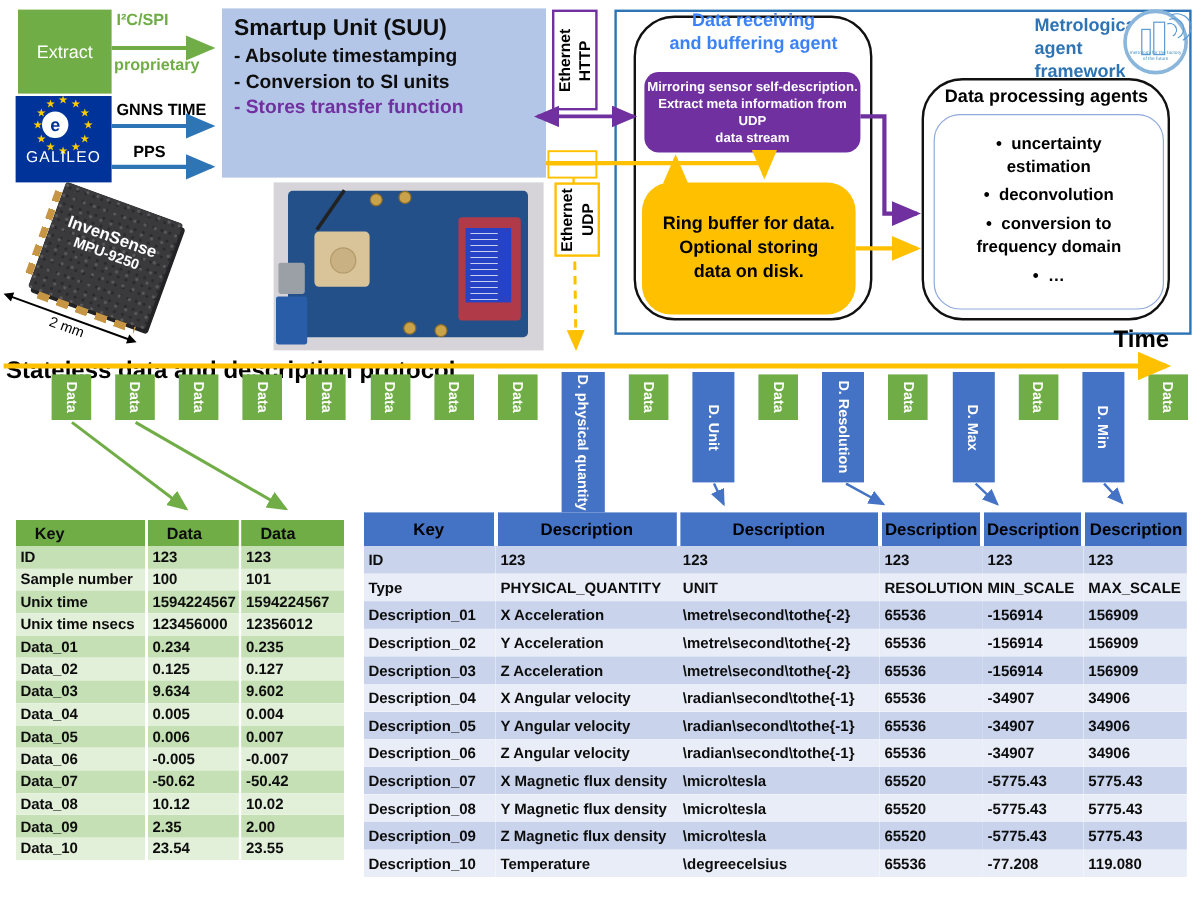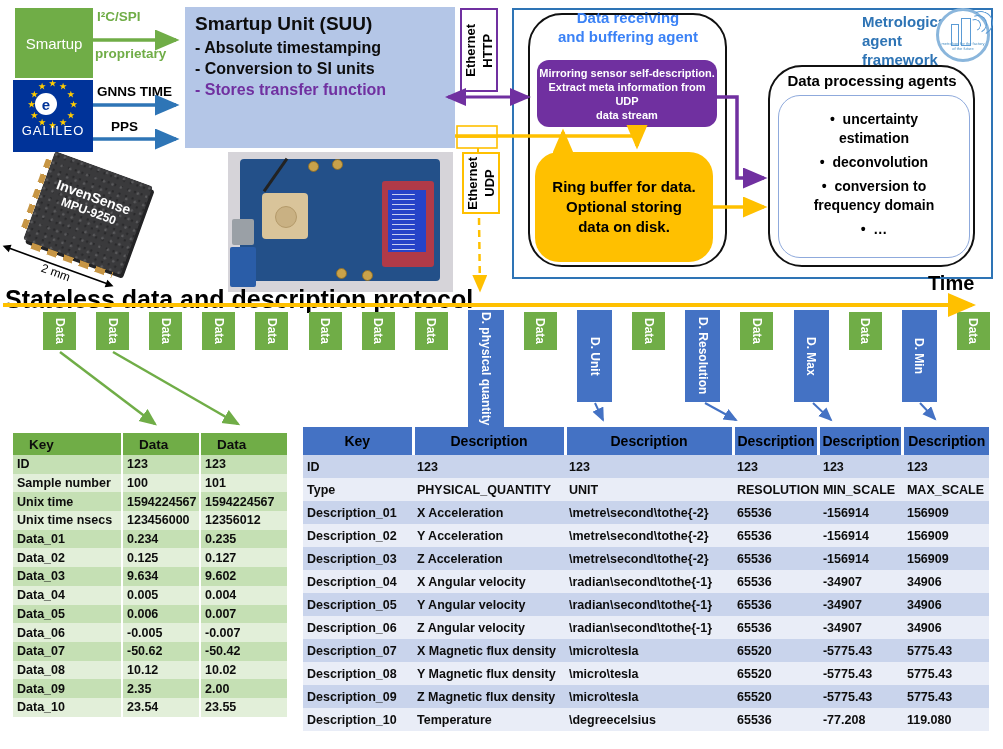--- a/index.html
+++ b/index.html
@@ -80,21 +80,21 @@
   .tower{position:absolute;background:#fff;border:1.5px solid #5B9BD5;box-sizing:border-box;}
   .tower1{left:12px;top:13px;width:8px;height:22px;}
   .tower2{left:22px;top:7px;width:10px;height:28px;}
   .arc{position:absolute;border:1.2px solid transparent;border-top-color:#5B9BD5;border-right-color:#5B9BD5;border-radius:50%;transform:rotate(20deg);}
   .arc1{left:30px;top:8px;width:10px;height:10px;}
   .arc2{left:30px;top:4px;width:16px;height:16px;}
   .arc3{left:30px;top:0px;width:22px;height:22px;}
   .logo-cap{position:absolute;left:2px;right:2px;bottom:8px;text-align:center;font-size:4px;line-height:4.5px;color:#4a90c4;font-weight:normal;}
 
   
-  .heading{left:5px;top:285px;font-size:25px;color:#000;}
+  .heading{left:5px;top:298px;font-size:20px;color:#000;}
   .time-label{left:928px;top:272px;font-size:20px;color:#000;}
   .timeline{left:43px;top:310px;width:947px;height:118px;display:flex;justify-content:space-between;align-items:flex-start;}
   .seq{writing-mode:vertical-rl;display:flex;align-items:center;justify-content:center;color:#fff;font-size:12px;}
   .seq.data{width:33px;height:38px;margin-top:2px;background:#70AD47;}
   .seq.desc{width:35px;height:92px;background:#4472C4;}
   .seq.desc-tall{width:36px;height:117px;background:#4472C4;}
 
   
   table{border-collapse:collapse;table-layout:fixed;border-radius:31px;}
   th,td{overflow:hidden;white-space:nowrap;}
@@ -154,21 +154,21 @@
     <line x1="3" y1="305" x2="972" y2="305" stroke="#FFC000" stroke-width="4" marker-end="url(#mOrange)"></line>
     <line x1="60" y1="352" x2="155" y2="424" stroke="#70AD47" stroke-width="2.5" marker-end="url(#mGreen)"></line>
     <line x1="113" y1="352" x2="238" y2="424" stroke="#70AD47" stroke-width="2.5" marker-end="url(#mGreen)"></line>
     <line x1="595" y1="403" x2="603" y2="420" stroke="#4472C4" stroke-width="2" marker-end="url(#mBlueS)"></line>
     <line x1="705" y1="403" x2="736" y2="420" stroke="#4472C4" stroke-width="2" marker-end="url(#mBlueS)"></line>
     <line x1="813" y1="403" x2="831" y2="420" stroke="#4472C4" stroke-width="2" marker-end="url(#mBlueS)"></line>
     <line x1="920" y1="403" x2="935" y2="419" stroke="#4472C4" stroke-width="2" marker-end="url(#mBlueS)"></line>
   </svg>
 
   <div class="abs sensor-box">
-    <span>Smartup</span>
+    <span>Extract</span>
   </div>
   <div class="abs lbl-green" style="left:97px;top:9px;">I²C/SPI</div>
   <div class="abs lbl-green" style="left:95px;top:46px;">proprietary</div>
   <div class="abs lbl-black" style="left:97px;top:84px;">GNNS TIME</div>
   <div class="abs lbl-black" style="left:111px;top:119px;">PPS</div>
 
   <div class="abs galileo-box">
     <div class="galileo-stars">
         <span style="left: 36px; top: 0px;">★</span>
         <span style="left: 46.5px; top: 2.81347px;">★</span>

